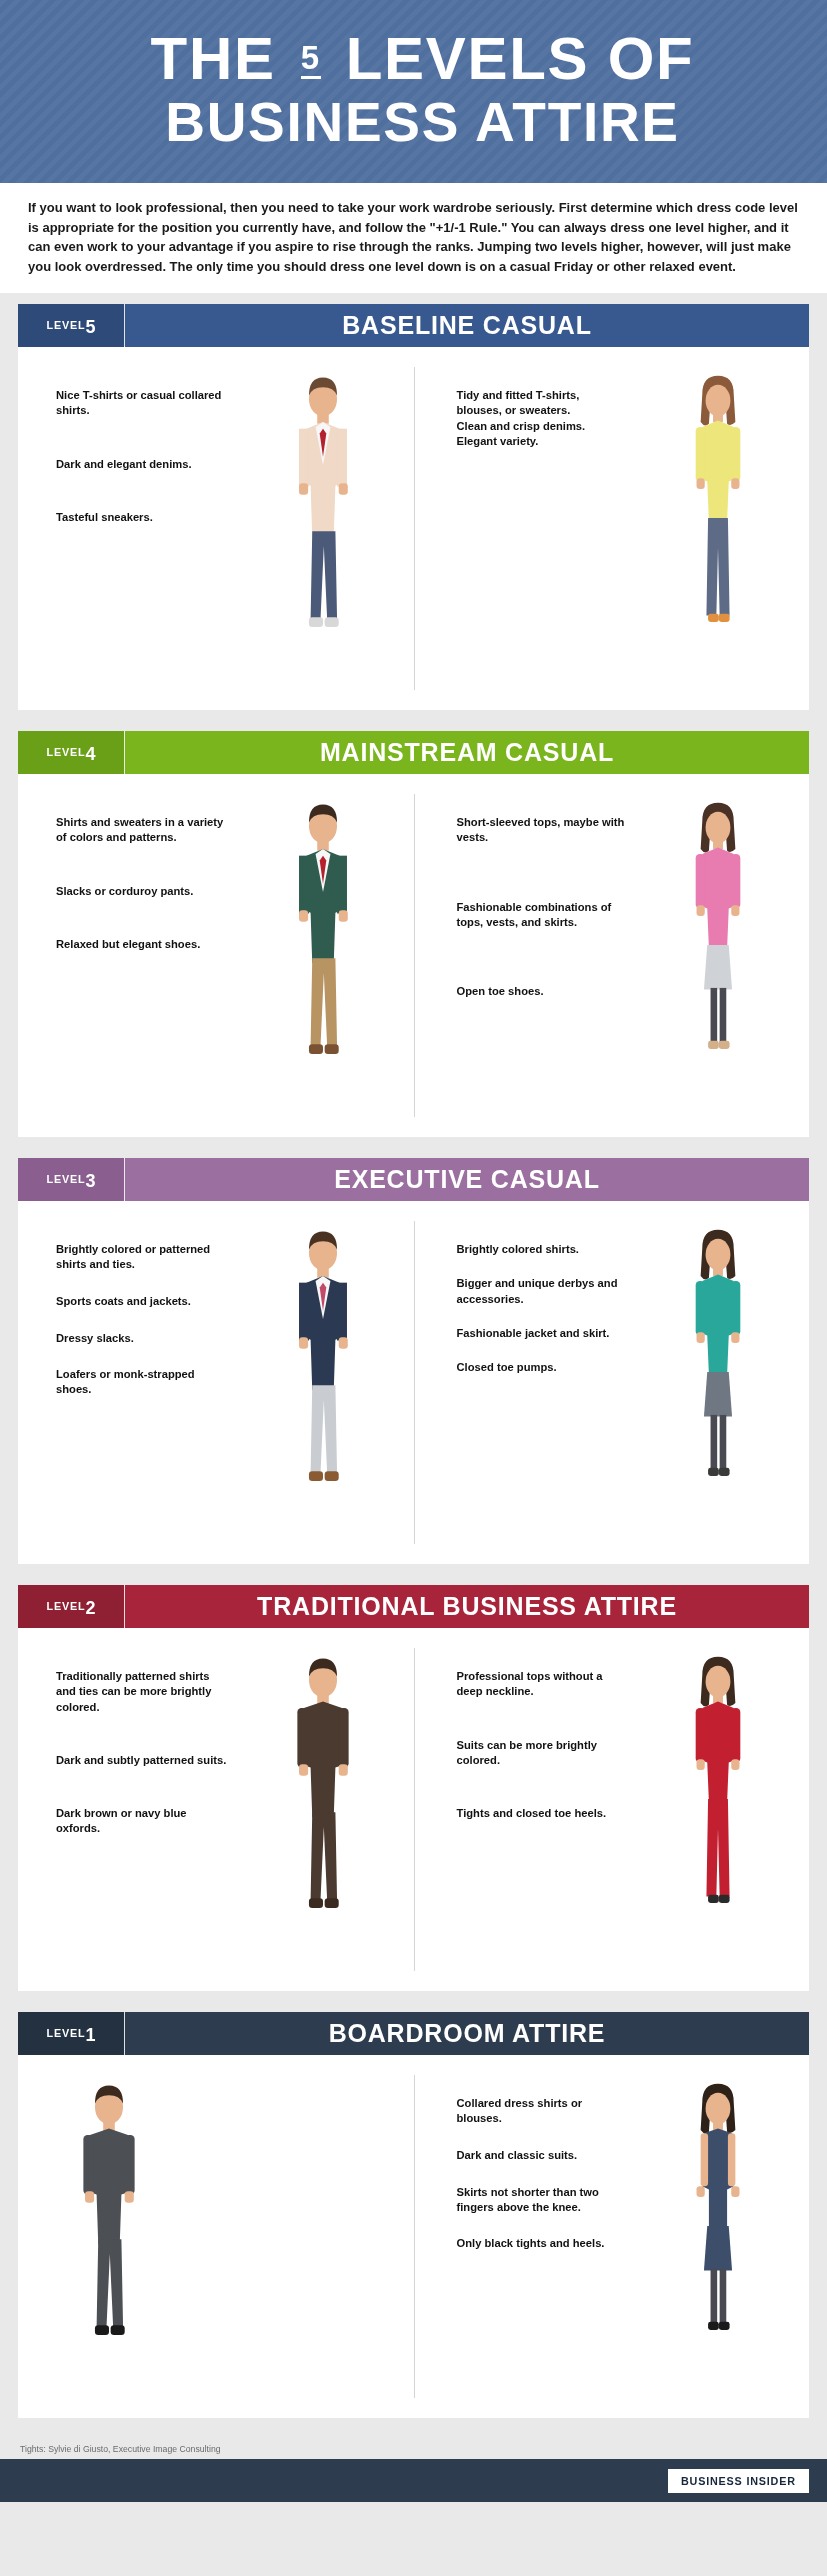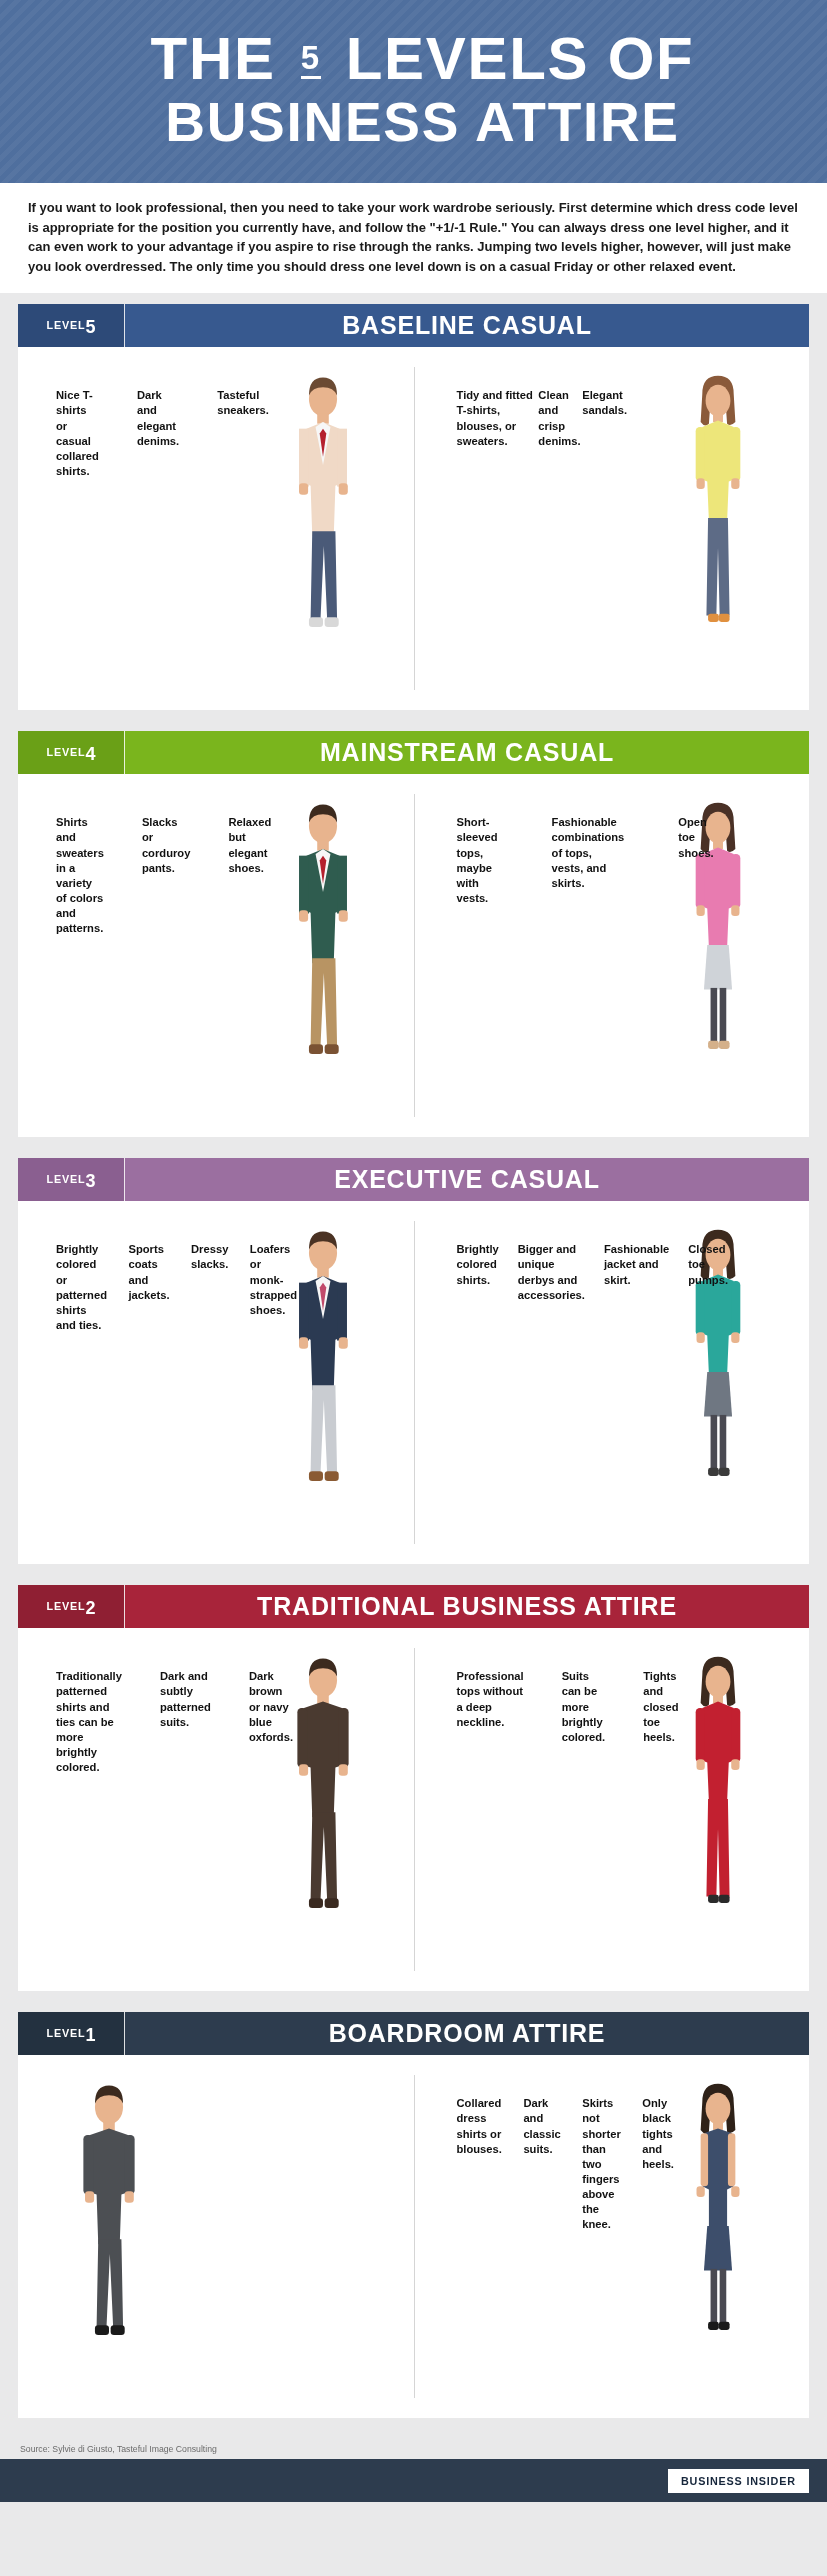--- a/index.html
+++ b/index.html
@@ -114,21 +114,21 @@
     width:50%;
     position:relative;
     display:flex;
     min-height:323px;
   }
   .labels {
     width:54%;
     padding-left:38px;
     padding-top:23px;
     display:flex;
-    flex-direction:row;
+    flex-direction:column;
     gap:0;
   }
   .labels.right { padding-left:43px; }
   .label-item {
     font-size:11.2px;
     font-weight:bold;
     line-height:1.35;
     color:#111;
     position:relative;
     margin-bottom:0;
@@ -223,21 +223,21 @@
     <path d="M62 190 L60 296 L72 296 L76 208 L80 296 L92 296 L90 190 Z" fill="#4a5a78"></path>
     <rect x="58" y="294" width="17" height="12" rx="4" fill="#d8d8d8"></rect>
     <rect x="77" y="294" width="17" height="12" rx="4" fill="#d8d8d8"></rect>
   </svg>
             </div>
       </div>
       <div class="half">
         <div class="labels right" style="">
               <div class="label-item">Tidy and fitted T-shirts, blouses, or sweaters.</div>
               <div class="label-item">Clean and crisp denims.</div>
-              <div class="label-item">Elegant sandals.</div>
+              <div class="label-item">Elegant variety.</div>
             </div>
         <div class="figure-wrap">
   <svg width="124" height="273" viewBox="0 0 150 330">
     <path d="M56 24 q0-22 19-22 q19 0 19 22 l2 34 q-6 6 -10 2 l-2 -28 q-9 6 -18 0 l-2 28 q-5 5 -10 -2z" fill="#8a5a3a"></path>
     <ellipse cx="75" cy="32" rx="15" ry="19" fill="#e8b48e"></ellipse>
     <rect x="69" y="48" width="12" height="10" fill="#e8b48e"></rect>
 
       <path d="M75 56 L56 64 L52 126 L62 130 L64 178 L86 178 L88 130 L98 126 L94 64 Z" fill="#ede67a"></path>
       <rect x="48" y="64" width="11" height="66" rx="5" fill="#ede67a"></rect>
       <rect x="91" y="64" width="11" height="66" rx="5" fill="#ede67a"></rect>
@@ -506,21 +506,21 @@
     <rect x="63" y="290" width="13" height="10" rx="3" fill="#1a1a1a"></rect>
     <rect x="76" y="290" width="13" height="10" rx="3" fill="#1a1a1a"></rect>
   </svg>
             </div>
       </div>
     </div>
   </div>
     </div>
 
   <div class="source-bar">
-    <span>Source: Sylvie di Giusto, Tasteful Image Consulting</span>
+    <span>Tights: Sylvie di Giusto, Executive Image Consulting</span>
   </div>
   <div class="footer">
     <span class="source"></span>
     <span class="bi-logo">BUSINESS INSIDER</span>
   </div>
 
 </div>
 
 
 </body></html>

